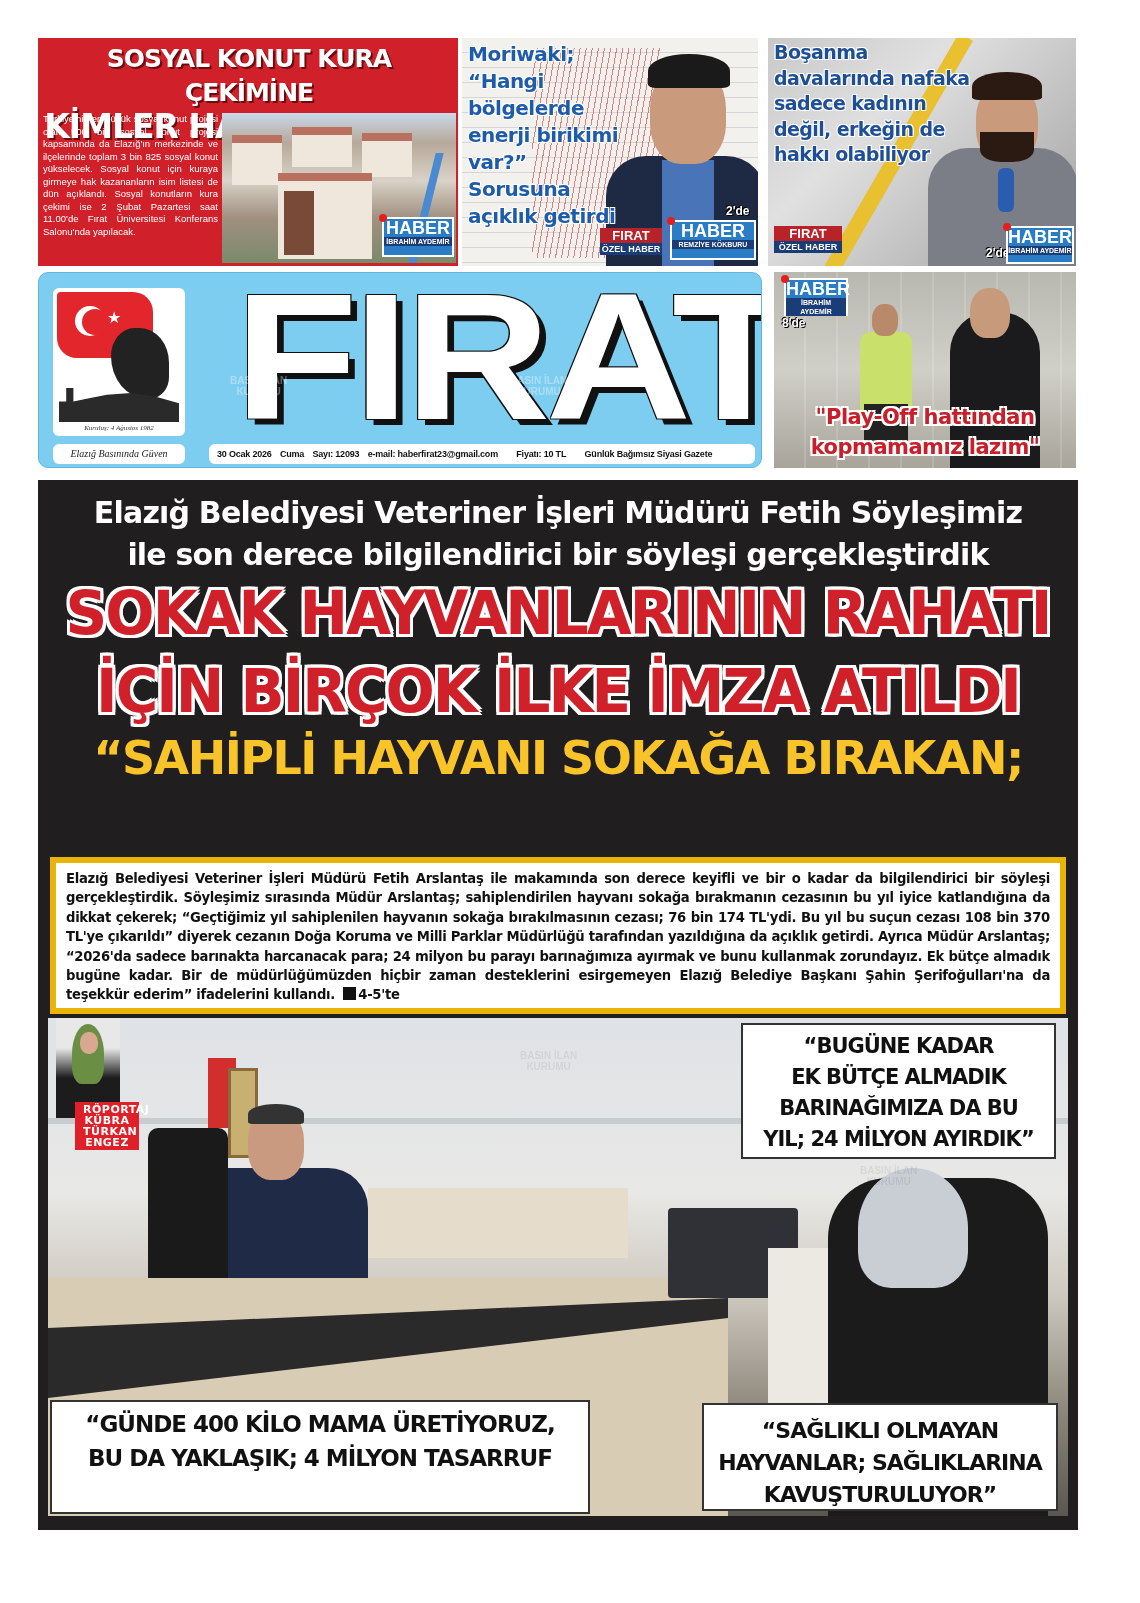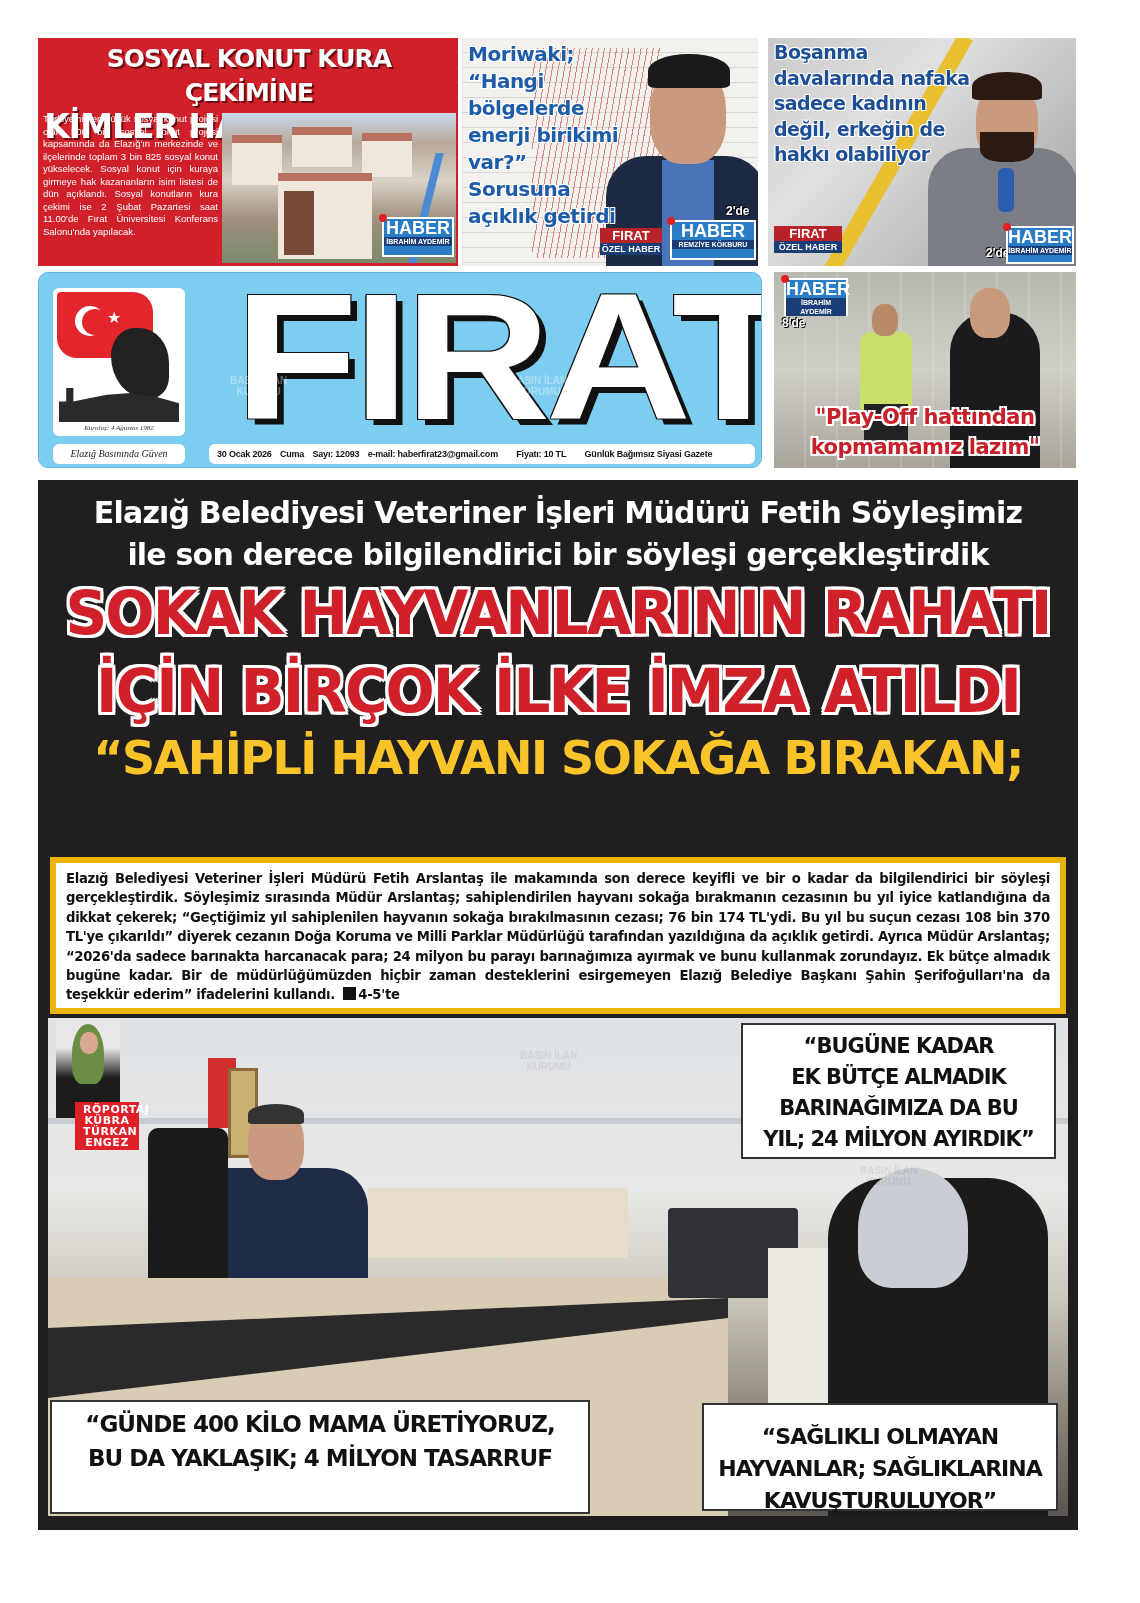--- a/index.html
+++ b/index.html
@@ -80,21 +80,21 @@
 
   #main-story .photo { position: absolute; left: 10px; top: 538px; width: 1020px; height: 498px; background: linear-gradient(180deg, #dfe2e6 0%, #e8e8e6 35%, #cfcac0 55%, #8a8478 80%, #5a5650 100%); overflow: hidden; }
   .wall-line { position: absolute; background: #c8cbcf; }
   .desk { position: absolute; background: #d9ccb4; }
   .desk-top { position: absolute; background: #2a2a2a; }
   .printer { position: absolute; background: #2f3136; border-radius: 4px; }
 
   .quote-box { position: absolute; background: #fff; border: 2px solid #333; text-align: center; font-family: "DejaVu Sans", sans-serif; font-weight: 700; color: #111; letter-spacing: -1px; }
   #quote-budget { left: 703px; top: 543px; width: 315px; height: 136px; font-size: 21px; line-height: 31px; padding-top: 6px; }
   #quote-food { left: 12px; top: 920px; width: 540px; height: 114px; font-size: 23px; line-height: 34px; padding-top: 5px; }
-  #quote-health { left: 664px; top: 923px; width: 356px; height: 108px; font-size: 22px; line-height: 32px; padding-top: 16px; }
+  #quote-health { left: 664px; top: 923px; width: 356px; height: 108px; font-size: 22px; line-height: 32px; padding-top: 10px; }
 
   .reporter { position: absolute; left: 8px; top: 0; width: 64px; height: 140px; }
   .reporter .img { position: absolute; left: 0; top: 0; width: 64px; height: 100px; background: linear-gradient(180deg, #e8e8e8 0%, #e8e8e8 30%, #1c1c1c 60%, #1c1c1c 100%); }
   .reporter .scarf { position: absolute; left: 16px; top: 6px; width: 32px; height: 60px; background: #6b8e45; border-radius: 50% 50% 30% 30%; }
   .reporter .face { position: absolute; left: 24px; top: 14px; width: 18px; height: 22px; background: #d8a990; border-radius: 45%; }
   .reporter .label { position: absolute; left: 0; top: 84px; width: 64px; background: #e02028; color: #fff; font-family: "DejaVu Sans", sans-serif; font-weight: 900; font-size: 11px; line-height: 11px; text-align: center; padding: 2px 8px; letter-spacing: 0.5px; margin-left: 19px; }
 
   .watermark { position: absolute; color: rgba(255,255,255,0.35); font-family: "Liberation Sans", sans-serif; font-weight: 900; font-size: 10px; line-height: 11px; text-align: center; pointer-events: none; }
   .wm-dark { color: rgba(0,0,0,0.07); }
 </style>

